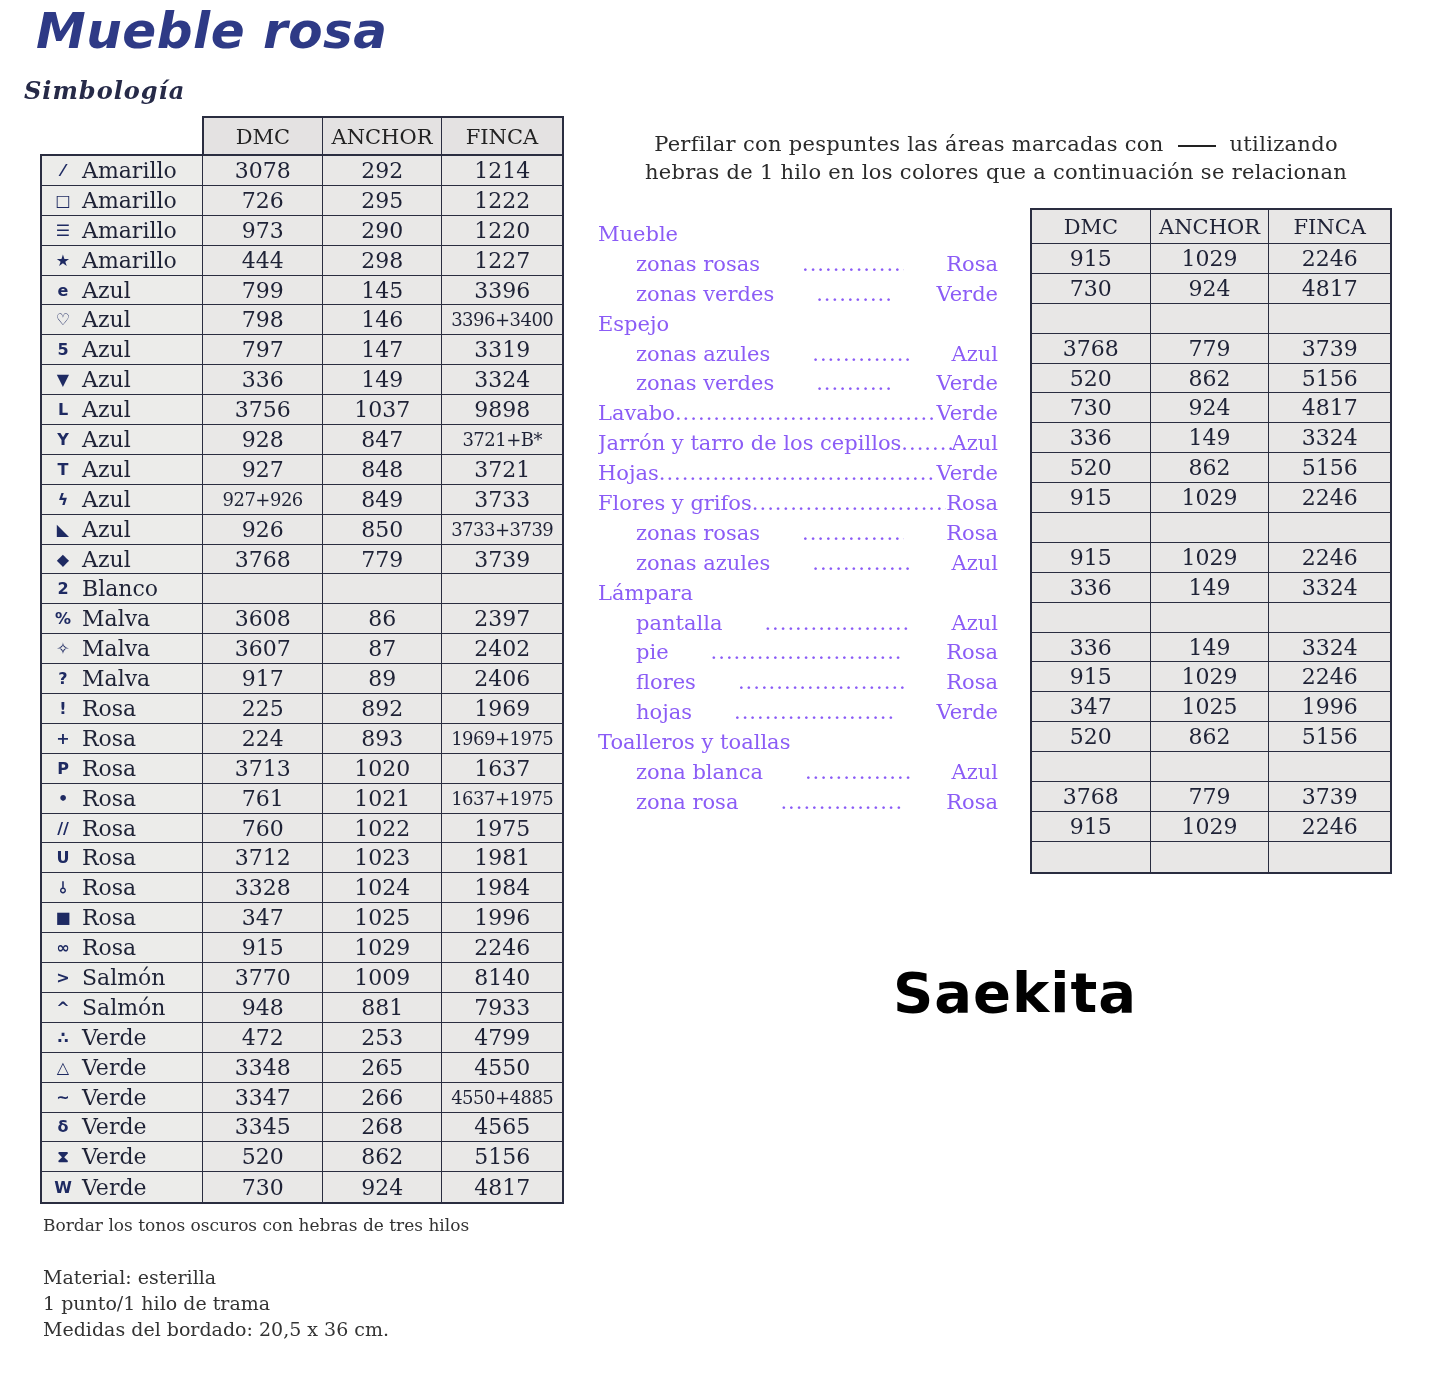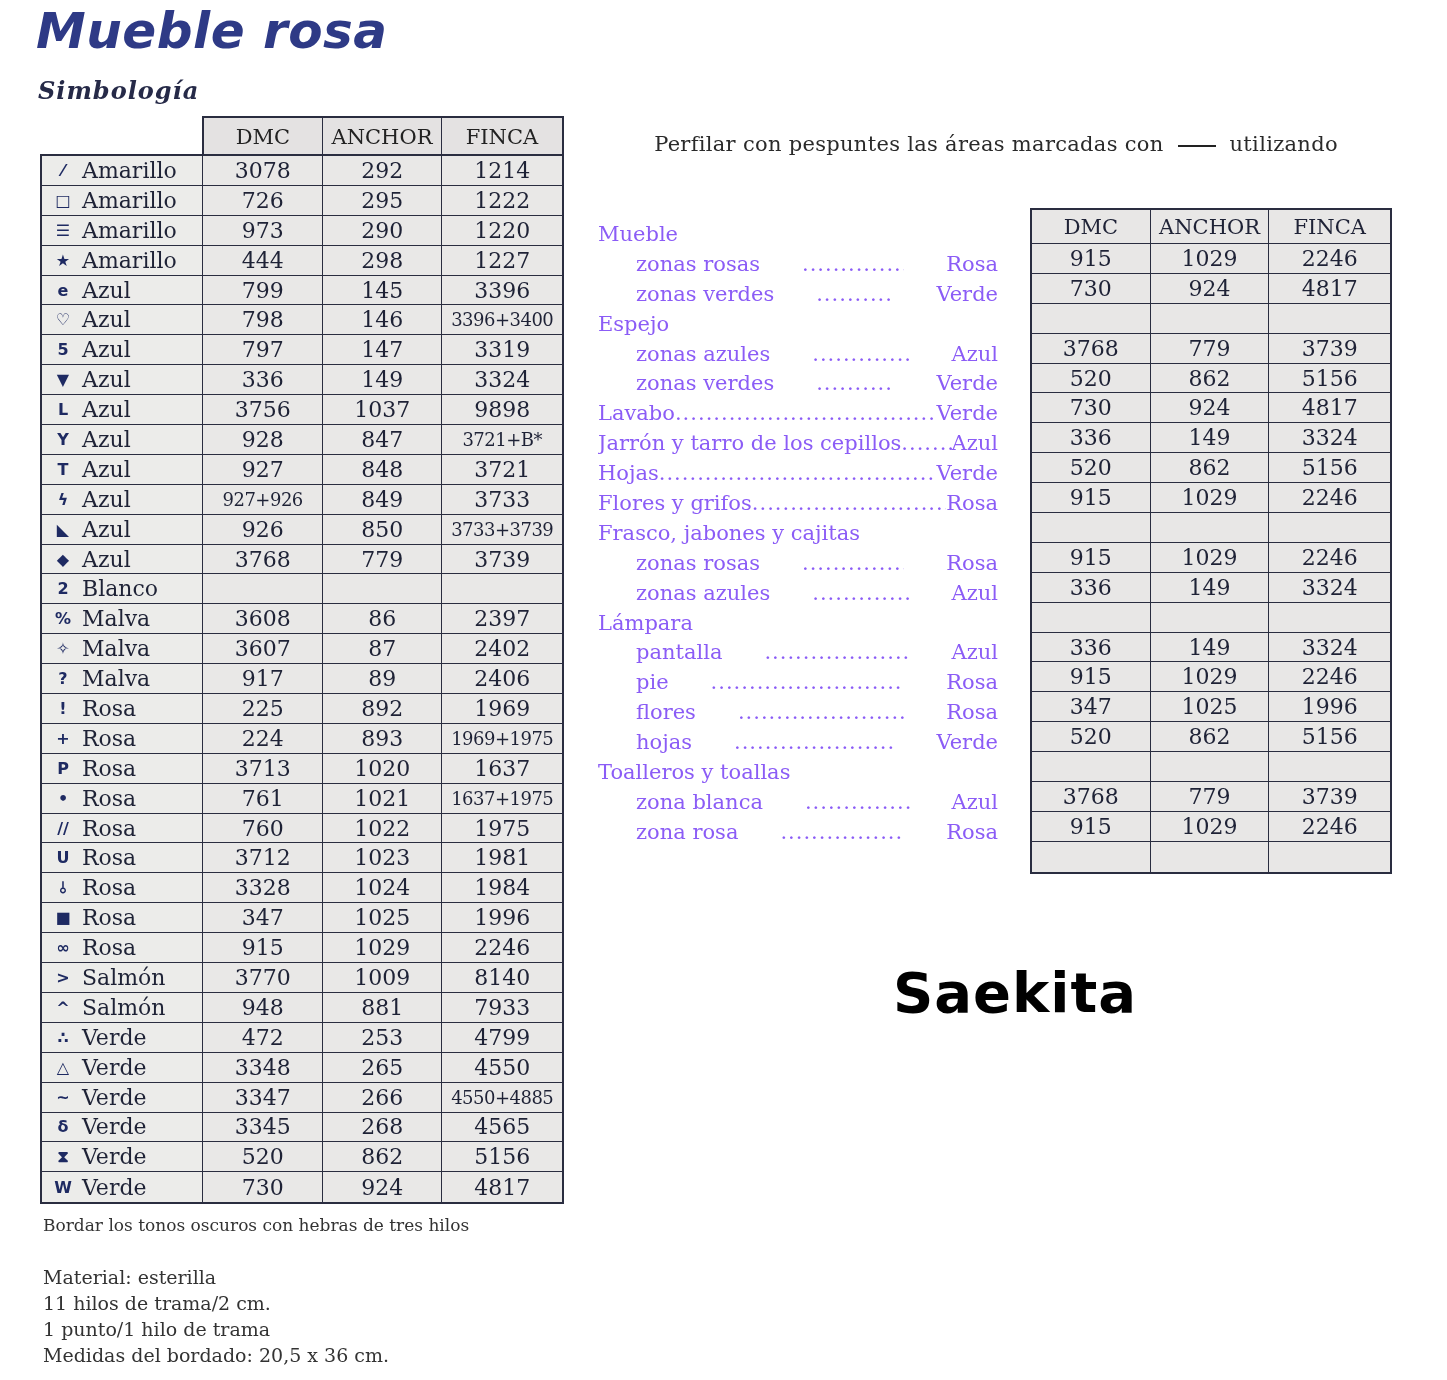--- a/index.html
+++ b/index.html
@@ -5,21 +5,21 @@
   * { box-sizing: border-box; margin: 0; padding: 0; }
   html, body { width: 1447px; height: 1380px; background: #ffffff; overflow: hidden; }
   body { position: relative; font-family: "DejaVu Serif", serif; color: #1e2236; }
 
   .title {
     position: absolute; left: 36px; top: 2px;
     font-family: "DejaVu Sans", sans-serif; font-weight: bold; font-style: italic;
     font-size: 50px; color: #2e3a86; letter-spacing: 0.5px;
   }
   .subtitle {
-    position: absolute; left: 38px; top: 76px;
+    position: absolute; left: 24px; top: 76px;
     font-family: "DejaVu Serif", serif; font-weight: bold; font-style: italic;
     font-size: 24px; color: #262a48; letter-spacing: 1px;
   }
 
   
   .sym-table { position: absolute; left: 40px; top: 116px; }
   .sym-head { position: absolute; left: 162px; top: 0; display: flex; height: 38px;
     border: 2px solid #2a2d40; border-bottom: none; background: #e4e2e2; }
   .sym-head .h { width: 119px; text-align: center; line-height: 38px; font-size: 21px;
     border-right: 1.5px solid #2a2d40; color: #222; }
@@ -388,27 +388,27 @@
         <div class="sym-cell">730</div>
         <div class="sym-cell">924</div>
         <div class="sym-cell">4817</div>
       </div>
     </div>
 </div>
 
 <div class="notes">
   <div class="n0">Bordar los tonos oscuros con hebras de tres hilos</div>
   <div class="mat">Material: esterilla</div>
-  <div class="mat">11 hilos de trama/2 cm.</div>
   <div class="mat">1 punto/1 hilo de trama</div>
   <div class="mat">Medidas del bordado: 20,5 x 36 cm.</div>
 </div>
 
 <div class="perfilar">
   <div><span>Perfilar con pespuntes las áreas marcadas con</span><span class="dash"></span><span>utilizando</span></div>
+  <div>hebras de 1 hilo en los colores que a continuación se relacionan</div>
 </div>
 
 <div class="parts" id="parts">
     <div class="part-row">
       <span class="name">Mueble</span>
     </div>
     <div class="part-row indent">
       <span class="name">zonas rosas</span>
       <span class="dots"></span>
       <span class="color">Rosa</span>
@@ -443,23 +443,20 @@
     </div>
     <div class="part-row">
       <span class="name">Hojas</span>
       <span class="dots"></span>
       <span class="color">Verde</span>
     </div>
     <div class="part-row">
       <span class="name">Flores y grifos</span>
       <span class="dots"></span>
       <span class="color">Rosa</span>
-    </div>
-    <div class="part-row">
-      <span class="name">Frasco, jabones y cajitas</span>
     </div>
     <div class="part-row indent">
       <span class="name">zonas rosas</span>
       <span class="dots"></span>
       <span class="color">Rosa</span>
     </div>
     <div class="part-row indent">
       <span class="name">zonas azules</span>
       <span class="dots"></span>
       <span class="color">Azul</span>

